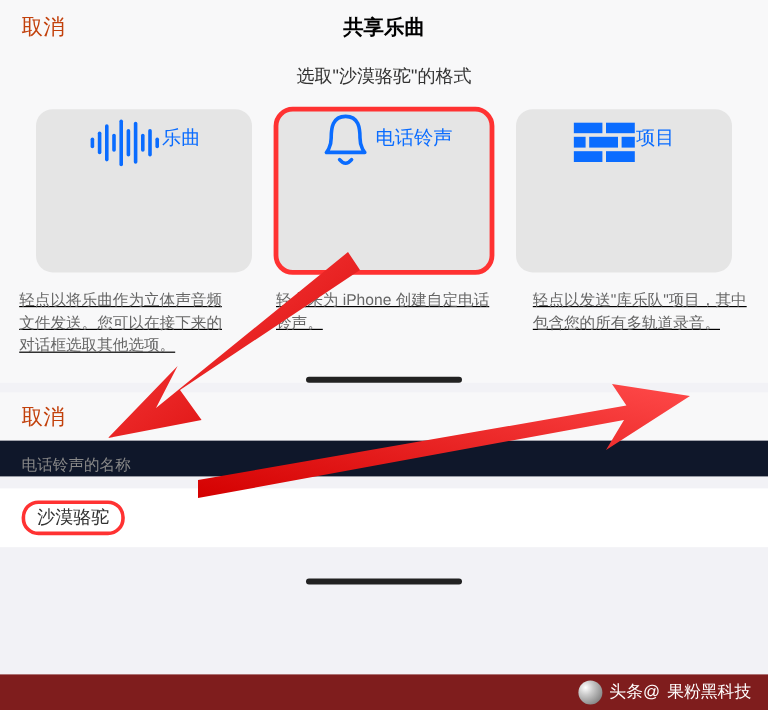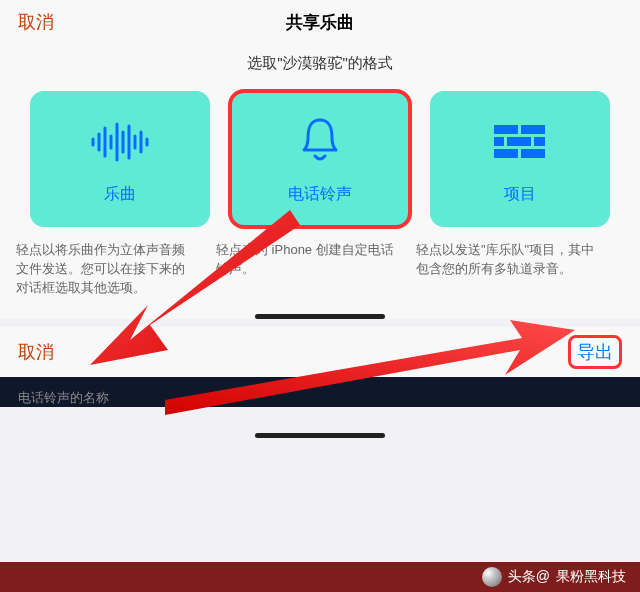--- a/index.html
+++ b/index.html
@@ -40,47 +40,47 @@
       color: #333;
       padding: 14px 0 10px;
     }
     .cards {
       display: flex;
       justify-content: center;
       gap: 20px;
       padding: 8px 16px 14px;
     }
     .card {
-      background: #5eead4;
+      background: #e5e5e5;
       border-radius: 14px;
       width: 180px;
       height: 136px;
       display: flex;
-      flex-direction: column;
-      align-items: center;
+      flex-direction: row;
       justify-content: center;
       cursor: pointer;
       position: relative;
     }
     .card.highlight {
       outline: 4px solid #ff3232;
       outline-offset: -2px;
     }
     .card .icon-wrap { height: 56px; display: flex; align-items: center; }
     .card .label {
       font-size: 16px;
       color: #0a6cff;
       font-weight: 500;
       margin-top: 14px;
     }
     .descs {
       display: flex;
       gap: 20px;
       padding: 0 16px 10px;
-      justify-content: flex-start;
+      justify-content: space-between;
+      text-decoration: underline;
     }
     .desc {
       width: 180px;
       font-size: 13px;
       color: #666;
       line-height: 1.45;
     }
     .divider-bar {
       width: 130px;
       height: 5px;
@@ -233,25 +233,27 @@
     <div class="desc">轻点来为 iPhone 创建自定电话铃声。</div>
     <div class="desc">轻点以发送"库乐队"项目，其中包含您的所有多轨道录音。</div>
   </div>
 
   <div class="divider-bar"></div>
 </div>
 
 <div class="screen2">
   <div class="header2">
     <span class="cancel-link">取消</span>
-    <span class="export-btn">导出</span>
   </div>
 
   <div class="field-section">
     <div class="field-label">电话铃声的名称</div>
+  </div>
+  <div class="input-row">
+    <span class="input-value">沙漠骆驼</span>
   </div>
 
 
   <div class="divider-bar2"></div>
 </div>
 
 <svg class="arrow" style="left:90px; top:200px;" width="220" height="180">
   <defs>
     <linearGradient id="g1" x1="0" y1="0" x2="1" y2="1">
       <stop offset="0" stop-color="#ff4a4a"></stop>

